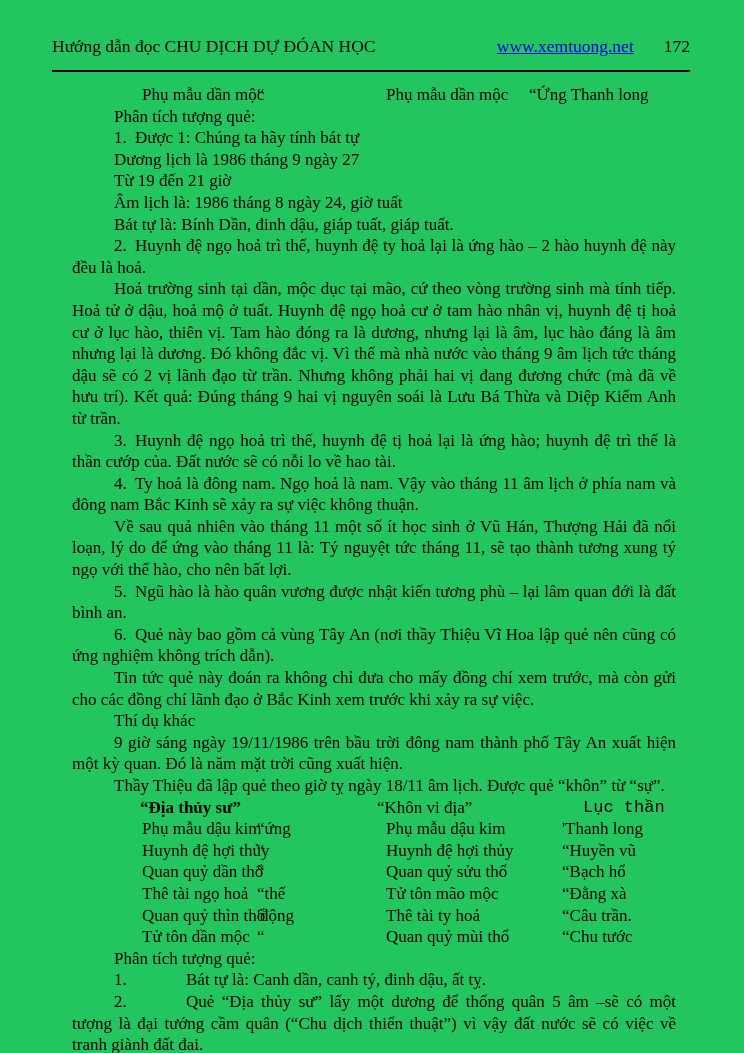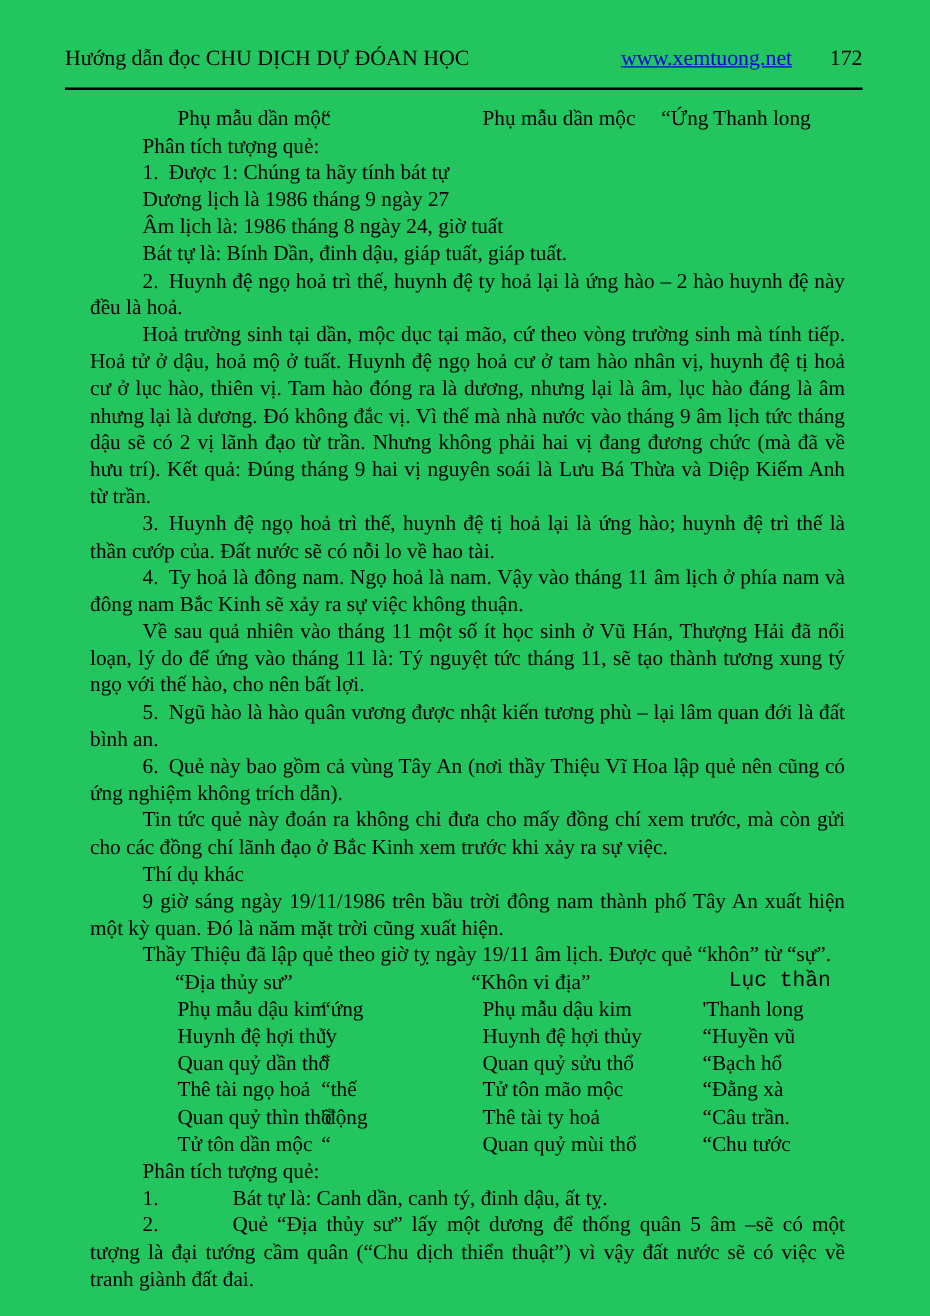--- a/index.html
+++ b/index.html
@@ -31,21 +31,21 @@
   .para { margin:0; text-indent:42px; }
   .num-sm { display:inline-block; width:21px; text-indent:0; }
   .num-lg { display:inline-block; width:72px; text-indent:0; }
   .hexrow { position:relative; height:21.6px; }
   .hexrow span { position:absolute; white-space:nowrap; text-indent:0; }
   .hr-c1 { left:70px; }
   .hr-c2 { left:185px; }
   .hr-c3 { left:314px; }
   .hr-c4 { left:457px; }
   .tbl-c4 { left:490px; }
-  .th-c1 { left:68px; }
+  .th-c1 { left:68px;font-weight:bold; }
   .th-c3 { left:305px; }
   .th-c4 { left:511px;font-family:Liberation Mono, monospace; }
 </style>
 </head>
 <body>
 
 <div class="page">
 
   <div class="page-header">
     <span class="doc-title">Hướng dẫn đọc CHU DỊCH DỰ ĐÓAN HỌC</span>
@@ -59,33 +59,34 @@
     <div class="hexrow">
       <span class="hr-c1">Phụ mẫu dần mộc</span>
       <span class="hr-c2">“</span>
       <span class="hr-c3">Phụ mẫu dần mộc</span>
       <span class="hr-c4">“Ứng Thanh long</span>
     </div>
 
     <p class="para">Phân tích tượng quẻ:</p>
     <p class="para"><span class="num-sm">1.</span><span>Được 1: Chúng ta hãy tính bát tự</span></p>
     <p class="para">Dương lịch là 1986 tháng 9 ngày 27</p>
+    <p class="para">Từ 19 đến 21 giờ</p>
     <p class="para">Âm lịch là: 1986 tháng 8 ngày 24, giờ tuất</p>
     <p class="para">Bát tự là: Bính Dần, đinh dậu, giáp tuất, giáp tuất.</p>
     <p class="para"><span class="num-sm">2.</span><span>Huynh đệ ngọ hoả trì thế, huynh đệ ty hoả lại là ứng hào – 2 hào huynh đệ này đều là hoả.</span></p>
     <p class="para">Hoả trường sinh tại dần, mộc dục tại mão, cứ theo vòng trường sinh mà tính tiếp. Hoả tử ở dậu, hoả mộ ở tuất. Huynh đệ ngọ hoả cư ở tam hào nhân vị, huynh đệ tị hoả cư ở lục hào, thiên vị. Tam hào đóng ra là dương, nhưng lại là âm, lục hào đáng là âm nhưng lại là dương. Đó không đắc vị. Vì thế mà nhà nước vào tháng 9 âm lịch tức tháng dậu sẽ có 2 vị lãnh đạo từ trần. Nhưng không phải hai vị đang đương chức (mà đã về hưu trí). Kết quả: Đúng tháng 9 hai vị nguyên soái là Lưu Bá Thừa và Diệp Kiếm Anh từ trần.</p>
     <p class="para"><span class="num-sm">3.</span><span>Huynh đệ ngọ hoả trì thế, huynh đệ tị hoả lại là ứng hào; huynh đệ trì thế là thần cướp của. Đất nước sẽ có nỗi lo về hao tài.</span></p>
     <p class="para"><span class="num-sm">4.</span><span>Ty hoả là đông nam. Ngọ hoả là nam. Vậy vào tháng 11 âm lịch ở phía nam và đông nam Bắc Kinh sẽ xảy ra sự việc không thuận.</span></p>
     <p class="para">Về sau quả nhiên vào tháng 11 một số ít học sinh ở Vũ Hán, Thượng Hải đã nổi loạn, lý do để ứng vào tháng 11 là: Tý nguyệt tức tháng 11, sẽ tạo thành tương xung tý ngọ với thế hào, cho nên bất lợi.</p>
     <p class="para"><span class="num-sm">5.</span><span>Ngũ hào là hào quân vương được nhật kiến tương phù – lại lâm quan đới là đất bình an.</span></p>
     <p class="para"><span class="num-sm">6.</span><span>Quẻ này bao gồm cả vùng Tây An (nơi thầy Thiệu Vĩ Hoa lập quẻ nên cũng có ứng nghiệm không trích dẫn).</span></p>
     <p class="para">Tin tức quẻ này đoán ra không chỉ đưa cho mấy đồng chí xem trước, mà còn gửi cho các đồng chí lãnh đạo ở Bắc Kinh xem trước khi xảy ra sự việc.</p>
     <p class="para">Thí dụ khác</p>
     <p class="para">9 giờ sáng ngày 19/11/1986 trên bầu trời đông nam thành phố Tây An xuất hiện một kỳ quan. Đó là năm mặt trời cũng xuất hiện.</p>
-    <p class="para">Thầy Thiệu đã lập quẻ theo giờ tỵ ngày 19/11 âm lịch. Được quẻ “khôn” từ “sự”.</p>
+    <p class="para">Thầy Thiệu đã lập quẻ theo giờ tỵ ngày 18/11 âm lịch. Được quẻ “khôn” từ “sự”.</p>
 
     <div>
       <div class="hexrow">
         <span class="th-c1">“Địa thủy sư”</span>
         <span class="th-c3">“Khôn vi địa”</span>
         <span class="th-c4">Lục thần</span>
       </div>
       <div class="hexrow">
         <span class="hr-c1">Phụ mẫu dậu kim</span>
         <span class="hr-c2">“ứng</span>

